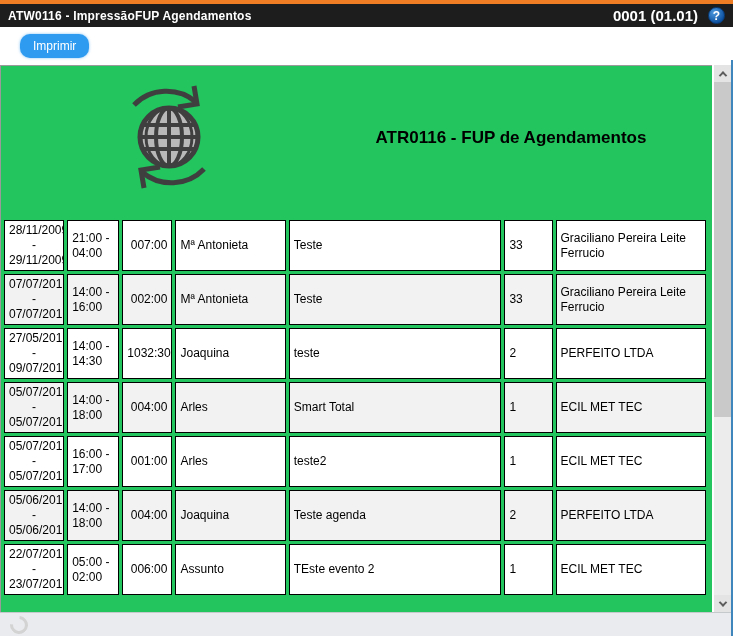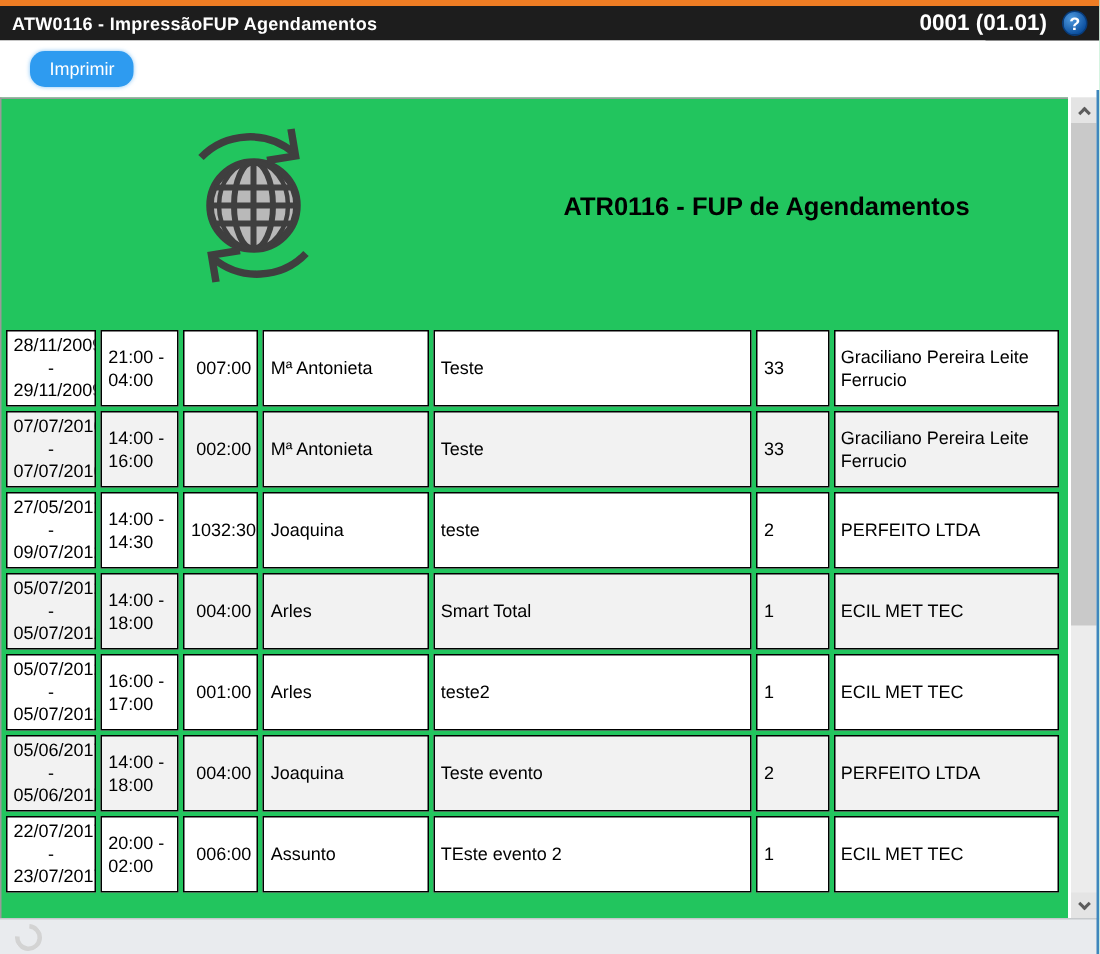--- a/index.html
+++ b/index.html
@@ -175,29 +175,29 @@
         <td>ECIL MET TEC</td>
       </tr>
       <tr class="alt">
         <td class="c-data">05/06/2017
 -
 05/06/2017</td>
         <td class="c-hora">14:00 -
 18:00</td>
         <td class="c-tempo">004:00</td>
         <td>Joaquina</td>
-        <td>Teste evento</td>
+        <td>Teste agenda</td>
         <td>2</td>
         <td>PERFEITO LTDA</td>
       </tr>
       <tr>
         <td class="c-data">22/07/2017
 -
 23/07/2017</td>
-        <td class="c-hora">20:00 -
+        <td class="c-hora">05:00 -
 02:00</td>
         <td class="c-tempo">006:00</td>
         <td>Assunto</td>
         <td>TEste evento 2</td>
         <td>1</td>
         <td>ECIL MET TEC</td>
       </tr>
 
     </tbody>
       </table>

